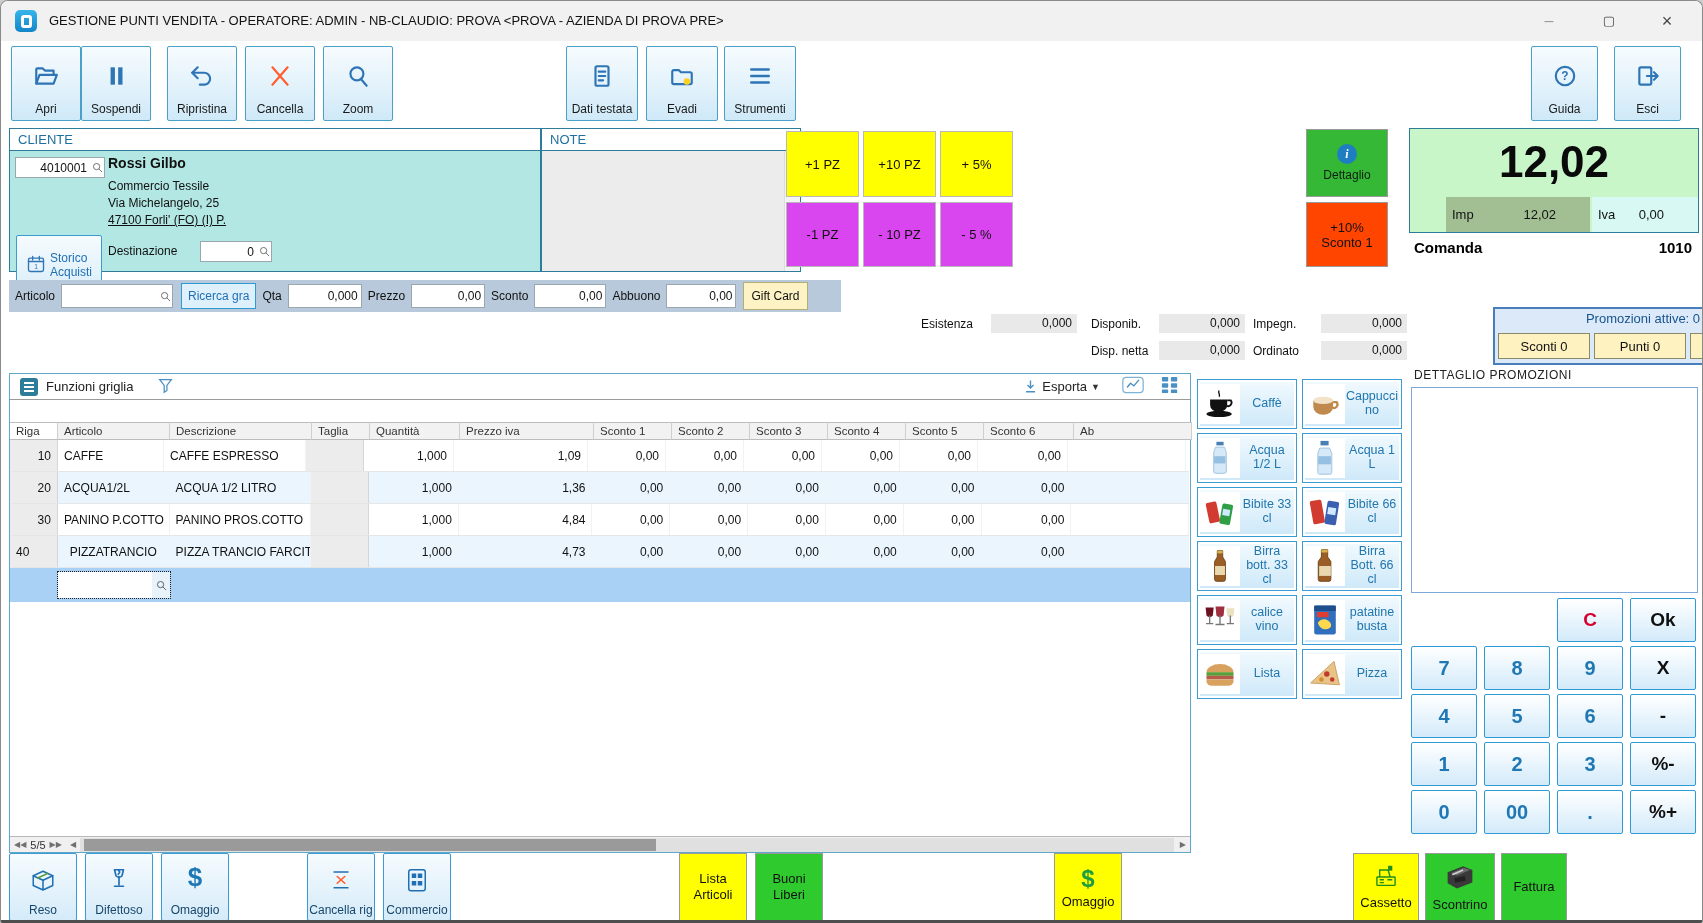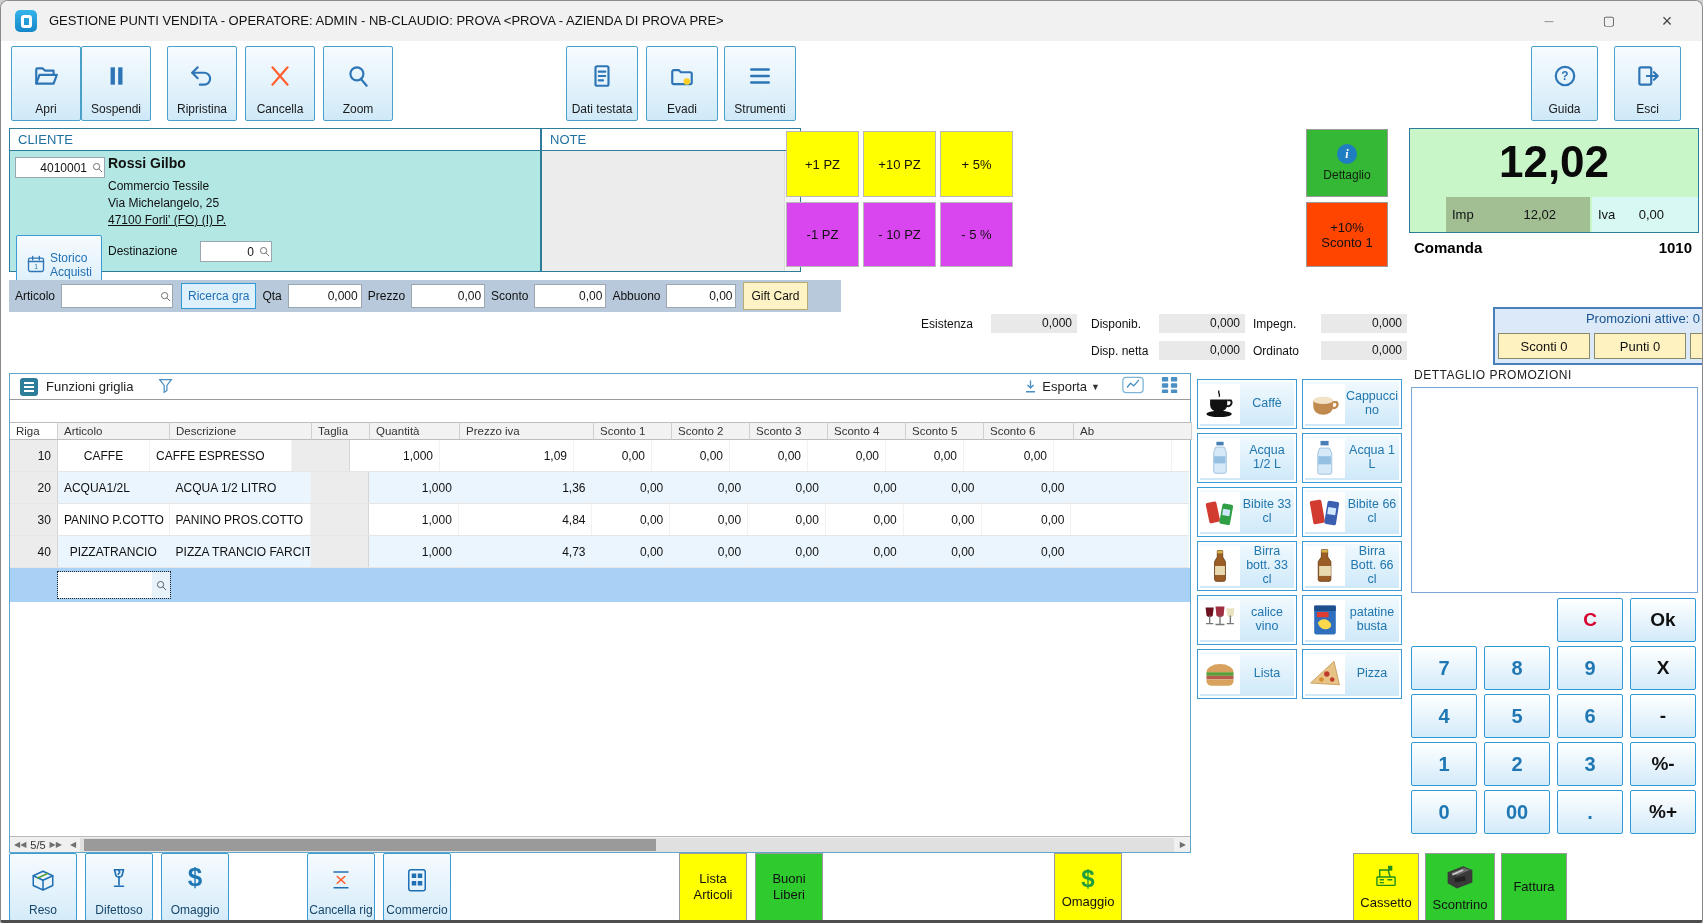--- a/index.html
+++ b/index.html
@@ -385,21 +385,21 @@
           <div class="th" style="width: 78px;">Sconto 2</div>
           <div class="th" style="width: 78px;">Sconto 3</div>
           <div class="th" style="width: 78px;">Sconto 4</div>
           <div class="th" style="width: 78px;">Sconto 5</div>
           <div class="th" style="width: 90px;">Sconto 6</div>
           <div class="th" style="width: 118px;">Ab</div>
         </div>
         <div style="position: absolute; left: 0px; top: 66px; right: 1px;">
           <div class="tr" style="background: rgb(255, 255, 255); border-bottom: 1px solid rgb(230, 230, 230);">
             <div class="td shade" style="width: 48px; text-align: right;">10</div>
-            <div class="td" style="width: 92px; text-align: center;">CAFFE</div>
+            <div class="td" style="width: 106px; text-align: left;">CAFFE</div>
             <div class="td" style="width: 142px; text-align: left;">CAFFE ESPRESSO</div>
             <div class="td shade" style="width: 58px; text-align: left;"></div>
             <div class="td" style="width: 90px; text-align: right;">1,000</div>
             <div class="td" style="width: 134px; text-align: right;">1,09</div>
             <div class="td" style="width: 78px; text-align: right;">0,00</div>
             <div class="td" style="width: 78px; text-align: right;">0,00</div>
             <div class="td" style="width: 78px; text-align: right;">0,00</div>
             <div class="td" style="width: 78px; text-align: right;">0,00</div>
             <div class="td" style="width: 78px; text-align: right;">0,00</div>
             <div class="td" style="width: 90px; text-align: right;">0,00</div>
@@ -429,21 +429,21 @@
             <div class="td" style="width: 134px; text-align: right;">4,84</div>
             <div class="td" style="width: 78px; text-align: right;">0,00</div>
             <div class="td" style="width: 78px; text-align: right;">0,00</div>
             <div class="td" style="width: 78px; text-align: right;">0,00</div>
             <div class="td" style="width: 78px; text-align: right;">0,00</div>
             <div class="td" style="width: 78px; text-align: right;">0,00</div>
             <div class="td" style="width: 90px; text-align: right;">0,00</div>
             <div class="td" style="width: 118px; text-align: left;"></div>
           </div>
           <div class="tr" style="background: rgb(234, 245, 253); border-bottom: 1px solid rgb(230, 230, 230);">
-            <div class="td shade" style="width: 48px; text-align: right;">40</div>
+            <div class="td shade" style="width: 48px; text-align: left;">40</div>
             <div class="td" style="width: 112px; text-align: center;">PIZZATRANCIO</div>
             <div class="td" style="width: 142px; text-align: left;">PIZZA TRANCIO FARCITA</div>
             <div class="td shade" style="width: 58px; text-align: left;"></div>
             <div class="td" style="width: 90px; text-align: right;">1,000</div>
             <div class="td" style="width: 134px; text-align: right;">4,73</div>
             <div class="td" style="width: 78px; text-align: right;">0,00</div>
             <div class="td" style="width: 78px; text-align: right;">0,00</div>
             <div class="td" style="width: 78px; text-align: right;">0,00</div>
             <div class="td" style="width: 78px; text-align: right;">0,00</div>
             <div class="td" style="width: 78px; text-align: right;">0,00</div>

